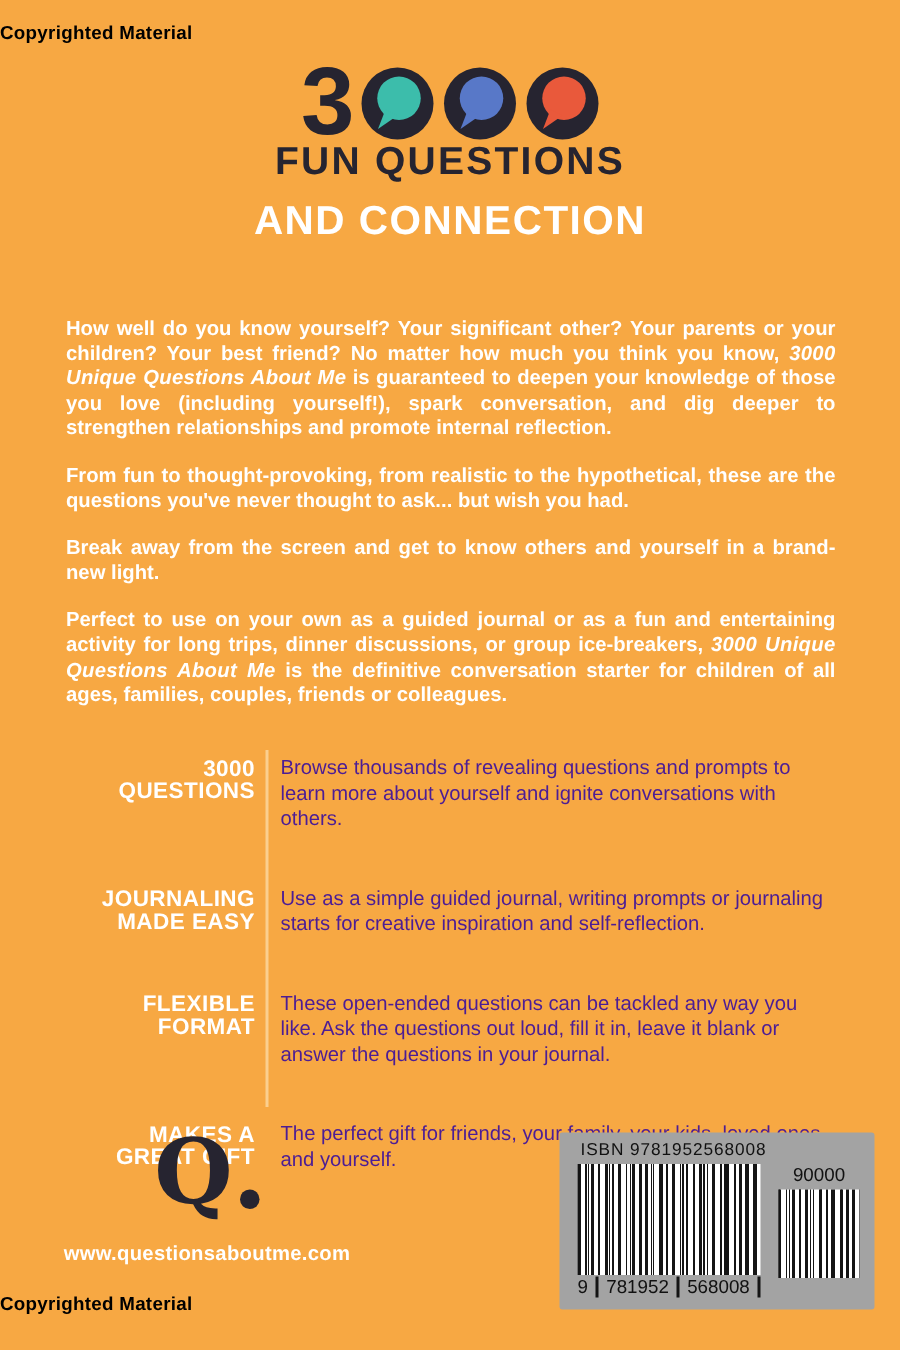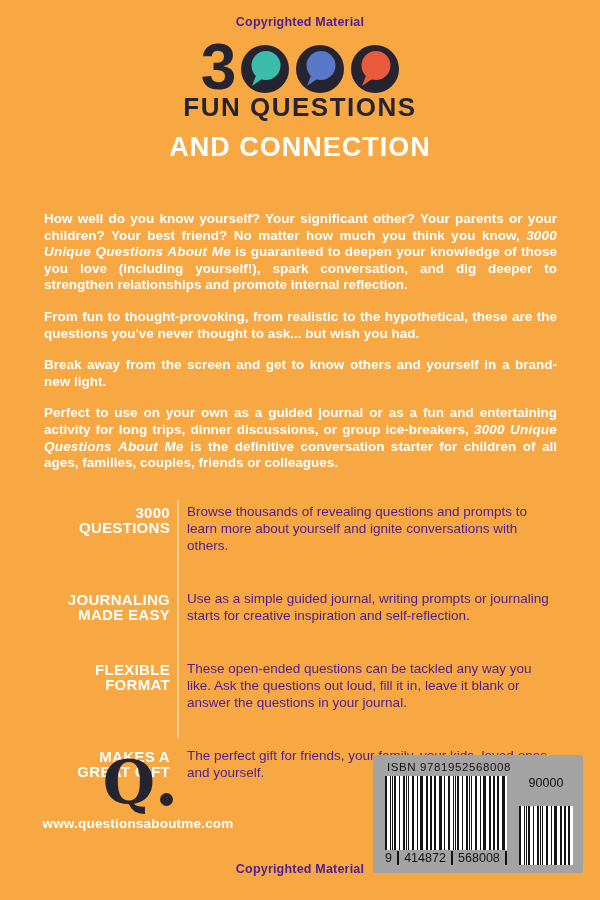--- a/index.html
+++ b/index.html
@@ -3,22 +3,22 @@
 <meta charset="utf-8">
 <style>
   html,body{margin:0;padding:0;}
   body{font-family:"Liberation Sans",sans-serif;background:#555;}
   .cover{
     position:relative;width:600px;height:900px;overflow:hidden;
     background:#F7A843;
   }
   
   .notice{
-    position:absolute;left:0;width:600px;text-align:center;
-    font-size:12.5px;font-weight:700;color:#4c1d95;letter-spacing:.2px;
+    position:absolute;left:0;width:600px;text-align:left;
+    font-size:12.5px;font-weight:700;color:#000000;letter-spacing:.2px;
   }
   .notice-top{top:15px;}
   .notice-bottom{top:862px;}
 
   
   .logo-row{
     position:absolute;top:44px;left:0;width:600px;height:50px;
     display:flex;align-items:center;justify-content:center;gap:7px;
   }
   .logo-number{
@@ -79,21 +79,21 @@
   }
   .q-dot{
     width:13px;height:13px;border-radius:50%;background:#262430;
     margin:0 0 4px 5px;display:inline-block;
   }
   .publisher-name{
     margin-top:9px;font-size:12px;font-weight:700;letter-spacing:4px;
     white-space:nowrap;color:#262430;
   }
   .publisher-site{
-    margin-top:6px;font-size:13.5px;font-weight:700;color:#FFFFFF;
+    margin-top:18px;font-size:13.5px;font-weight:700;color:#FFFFFF;
     letter-spacing:.2px;
   }
 
   
   .barcode-box{
     position:absolute;left:373px;top:755px;width:210px;height:118px;
     background:#a3a3a3;border-radius:2px;box-sizing:border-box;
     padding:5px 10px 6px 12px;color:#111;
   }
   .isbn-label{font-size:11.5px;font-weight:400;letter-spacing:.6px;margin:1px 0 3px 2px;}
@@ -104,21 +104,21 @@
     background-image:
       repeating-linear-gradient(90deg,#141414 0 2px,transparent 2px 5px,#141414 5px 6px,transparent 6px 9px),
       repeating-linear-gradient(90deg,#141414 0 1px,transparent 1px 7px);
   }
   .bc-main .bars{height:74px;}
   .bc-digits{
     height:15px;display:flex;align-items:flex-end;justify-content:space-between;
     font-size:12.5px;font-weight:400;line-height:13px;
   }
   .guard{width:2px;height:14px;background:#141414;}
-  .bc-supp{margin-left:12px;width:54px;display:flex;flex-direction:column;justify-content:space-between;}
+  .bc-supp{margin-left:12px;width:54px;display:flex;flex-direction:column;}
   .supp-code{font-size:12.5px;text-align:center;height:15px;line-height:15px;}
   .bc-supp .bars{height:59px;margin-top:2px;}
 </style>
 </head>
 <body>
 
 <div class="cover" style="background-color: rgb(247, 168, 67);">
 
   <div class="notice notice-top">Copyrighted Material</div>
 
@@ -198,21 +198,21 @@
   </div>
 
   <div class="barcode-box">
     <div class="isbn-label">ISBN 9781952568008</div>
     <div class="bc-row">
       <div class="bc-main">
         <div class="bars"></div>
         <div class="bc-digits">
           <span>9</span>
           <span class="guard"></span>
-          <span>414872</span>
+          <span>781952</span>
           <span class="guard"></span>
           <span>568008</span>
           <span class="guard"></span>
         </div>
       </div>
       <div class="bc-supp">
         <div class="supp-code">90000</div>
         <div class="bars"></div>
       </div>
     </div>

